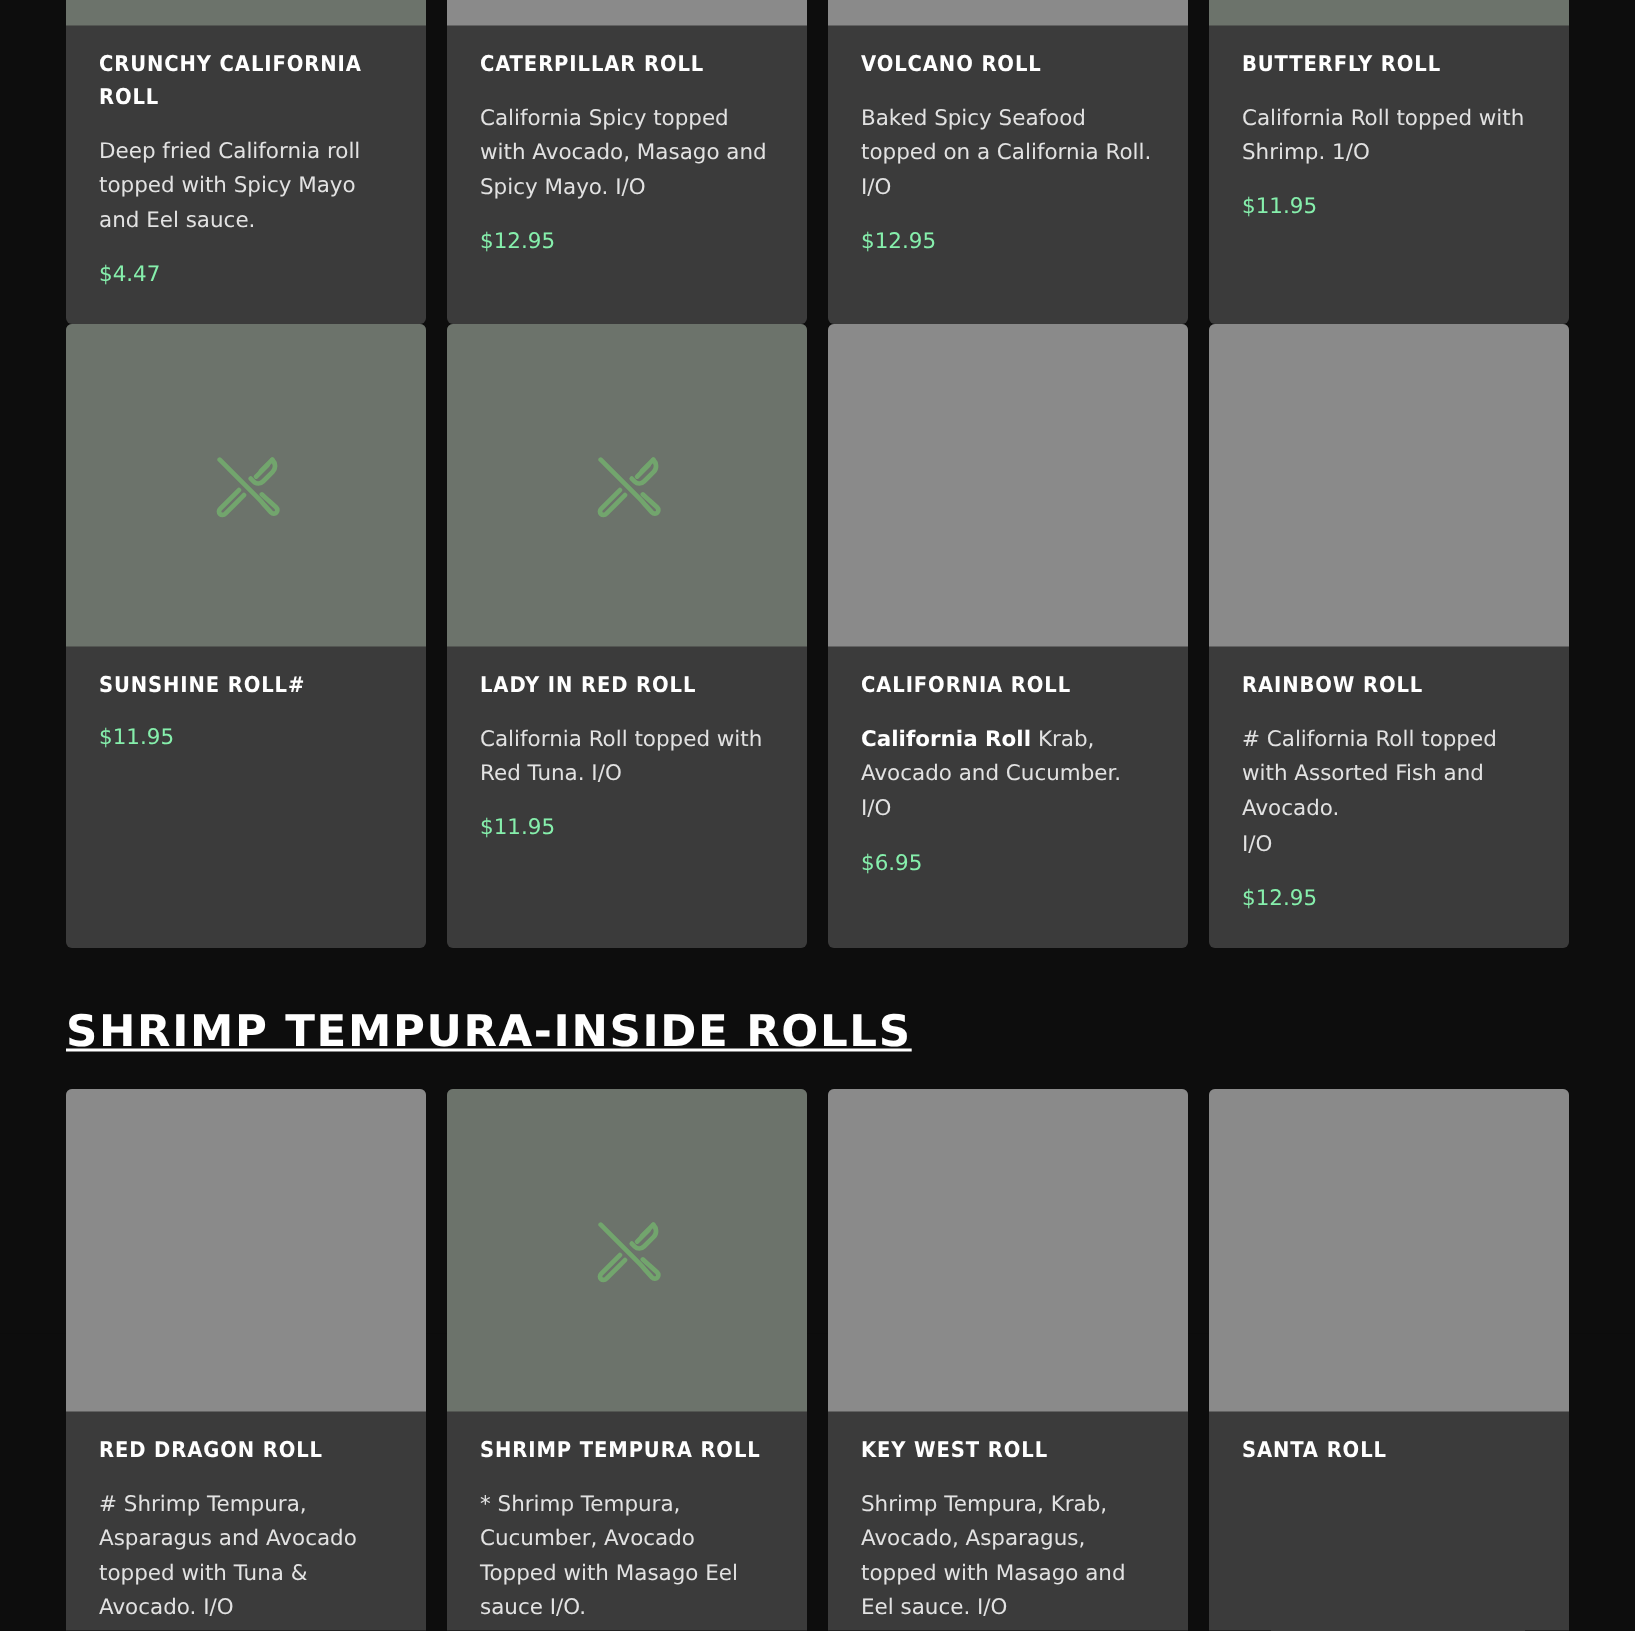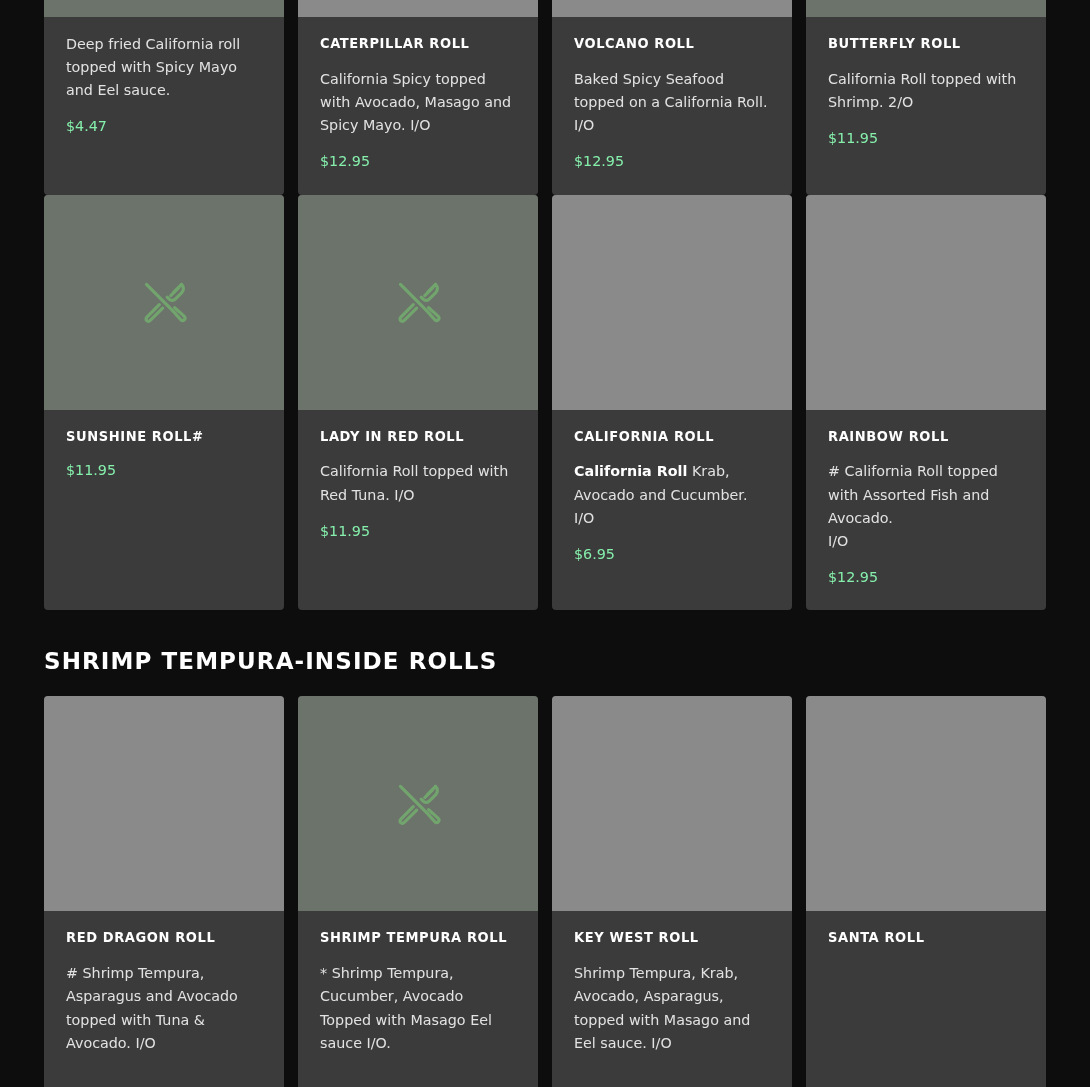--- a/index.html
+++ b/index.html
@@ -76,41 +76,43 @@
   .card-price {
     font-size: 14.3px;
     color: #86efac;
     line-height: 1.5;
   }
 
   
   .section-heading {
     font-family: "DejaVu Sans", sans-serif;
     font-weight: 700;
-    font-size: 23px;
+    font-size: 29px;
     letter-spacing: 1.1px;
     color: #ffffff;
     text-transform: uppercase;
     padding: 38px 0 22px 0;
+    text-decoration: underline;
   }
 
   
   .row-clip-top {
     margin-top: -198px;
   }
 </style>
 </head>
 <body>
 
 <div class="page">
 
   <div class="grid row-clip-top">
       <div class="card">
         <div class="card-thumb placeholder-green"></div>
         <div class="card-body">
+          <div class="card-title">CRUNCHY CALIFORNIA ROLL</div>
           <div class="card-desc">Deep fried California roll topped with Spicy Mayo and Eel sauce.</div>
           <div class="card-price">$4.47</div>
         </div>
       </div>
       <div class="card">
         <div class="card-thumb"></div>
         <div class="card-body">
           <div class="card-title">CATERPILLAR ROLL</div>
           <div class="card-desc">California Spicy topped with Avocado, Masago and Spicy Mayo. I/O</div>
           <div class="card-price">$12.95</div>
@@ -121,21 +123,21 @@
         <div class="card-body">
           <div class="card-title">VOLCANO ROLL</div>
           <div class="card-desc">Baked Spicy Seafood topped on a California Roll.<br><span>I/O</span></div>
           <div class="card-price">$12.95</div>
         </div>
       </div>
       <div class="card">
         <div class="card-thumb placeholder-green"></div>
         <div class="card-body">
           <div class="card-title">BUTTERFLY ROLL</div>
-          <div class="card-desc">California Roll topped with Shrimp. 2/O</div>
+          <div class="card-desc">California Roll topped with Shrimp. 1/O</div>
           <div class="card-price">$11.95</div>
         </div>
       </div>
     </div>
 
   <div class="grid">
       <div class="card">
         <div class="card-thumb placeholder-green">
           <span>
             <svg class="utensils-icon" width="54" height="54" viewBox="0 0 24 24" fill="none" stroke="#72a56d" stroke-width="1.4" stroke-linecap="round" stroke-linejoin="round">

